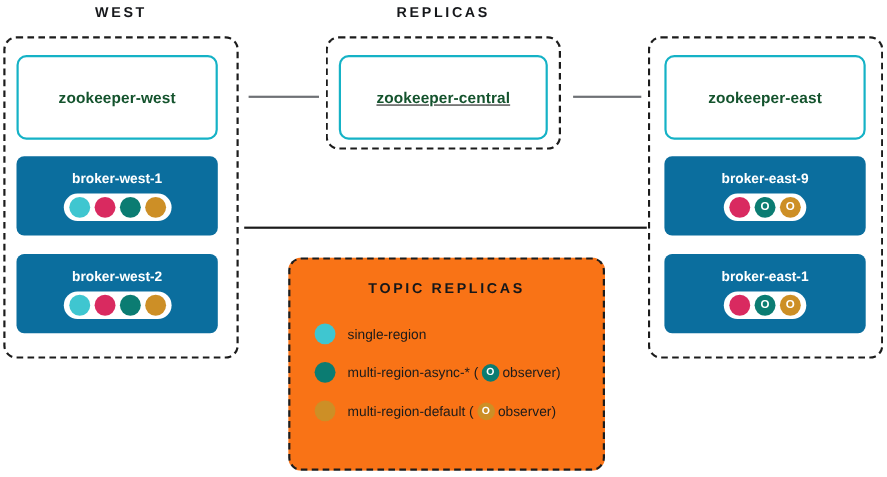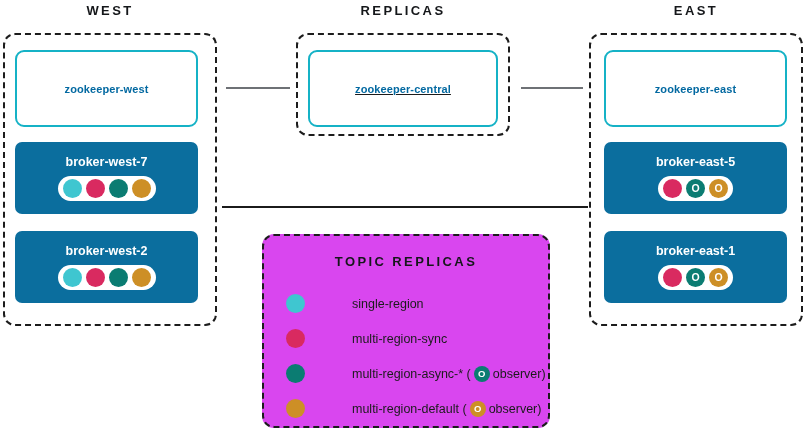--- a/index.html
+++ b/index.html
@@ -49,23 +49,23 @@
     position: absolute;
     border: 2px solid #15b2c6;
     border-radius: 9px;
     box-sizing: border-box;
     background: #ffffff;
     display: flex;
     align-items: center;
     justify-content: center;
   }
   .zk-label {
-    font-size: 11px;
-    font-weight: bold;
-    color: #0369a1;
+    font-size: 14px;
+    font-weight: bold;
+    color: #14532d;
     letter-spacing: 0.1px;
     white-space: nowrap;
   }
 
   
   .broker-box {
     position: absolute;
     background: #0b6e9e;
     border-radius: 7px;
     box-sizing: border-box;
@@ -111,21 +111,21 @@
   .connector.dark {
     background: #1b1b1b;
   }
 
   
   .legend-box {
     position: absolute;
     border: 2px dashed #1c1c1c;
     border-radius: 12px;
     box-sizing: border-box;
-    background: #d946ef;
+    background: #f97316;
   }
   .legend-title {
     position: absolute;
     left: 0; right: 0;
     top: 18px;
     text-align: center;
     font-size: 13px;
     font-weight: bold;
     letter-spacing: 2.4px;
     color: #15171a;
@@ -147,21 +147,20 @@
     border-radius: 50%;
     flex: 0 0 auto;
     margin-right: 11px;
   }
   .legend-text {
     font-size: 12.5px;
     color: #1b1b1b;
     white-space: nowrap;
     display: flex;
     align-items: center;
-    margin-left: 36px;
   }
   .obs-badge {
     width: 16px;
     height: 16px;
     border-radius: 50%;
     display: inline-flex;
     align-items: center;
     justify-content: center;
     font-size: 9.5px;
     font-weight: bold;
@@ -170,30 +169,29 @@
     line-height: 1;
   }
 </style>
 </head>
 <body>
 
 <div class="stage">
 
   <div class="region-title" style="left:0; top:3px; width:220px;">WEST</div>
   <div class="region-title" style="left:296px; top:3px; width:214px;">REPLICAS</div>
-  <div class="region-title" style="left:589px; top:3px; width:214px;">EAST</div>
 
   <div class="region-box" style="left:3px; top:33px; width:214px; height:293px;"></div>
 
   <div class="zk-box" style="left:15px; top:50px; width:183px; height:77px;">
     <span class="zk-label">zookeeper-west</span>
   </div>
 
   <div class="broker-box" style="left:15px; top:142px; width:183px; height:72px;">
-    <span class="broker-label">broker-west-7</span>
+    <span class="broker-label">broker-west-1</span>
     <span class="replica-pill">
       <span class="replica-dot" style="background: rgb(63, 198, 208);"></span>
       <span class="replica-dot" style="background: rgb(217, 42, 96);"></span>
       <span class="replica-dot" style="background: rgb(11, 124, 114);"></span>
       <span class="replica-dot" style="background: rgb(205, 143, 38);"></span>
     </span>
   </div>
 
   <div class="broker-box" style="left:15px; top:231px; width:183px; height:72px;">
     <span class="broker-label">broker-west-2</span>
@@ -211,21 +209,21 @@
     <span class="zk-label">zookeeper-central</span>
   </div>
 
   <div class="region-box" style="left:589px; top:33px; width:214px; height:293px;"></div>
 
   <div class="zk-box" style="left:604px; top:50px; width:183px; height:77px;">
     <span class="zk-label">zookeeper-east</span>
   </div>
 
   <div class="broker-box" style="left:604px; top:142px; width:183px; height:72px;">
-    <span class="broker-label">broker-east-5</span>
+    <span class="broker-label">broker-east-9</span>
     <span class="replica-pill">
       <span class="replica-dot" style="background: rgb(217, 42, 96);"></span>
       <span class="replica-dot" style="background: rgb(11, 124, 114);">O</span>
       <span class="replica-dot" style="background: rgb(205, 143, 38);">O</span>
     </span>
   </div>
 
   <div class="broker-box" style="left:604px; top:231px; width:183px; height:72px;">
     <span class="broker-label">broker-east-1</span>
     <span class="replica-pill">
@@ -242,24 +240,20 @@
   <div class="legend-box" style="left:262px; top:234px; width:288px; height:194px;">
     <div class="legend-title">TOPIC REPLICAS</div>
 
     <div class="legend-list">
 
       <div class="legend-row">
         <span class="legend-swatch" style="background: rgb(63, 198, 208);"></span>
         <span class="legend-text">single-region</span>
       </div>
 
-      <div class="legend-row">
-        <span class="legend-swatch" style="background: rgb(217, 42, 96);"></span>
-        <span class="legend-text">multi-region-sync</span>
-      </div>
 
       <div class="legend-row">
         <span class="legend-swatch" style="background: rgb(11, 124, 114);"></span>
         <span class="legend-text">
           <span>multi-region-async-* (</span>
           <span class="obs-badge" style="background: rgb(11, 124, 114);">O</span>
           <span>observer)</span>
         </span>
       </div>
 

